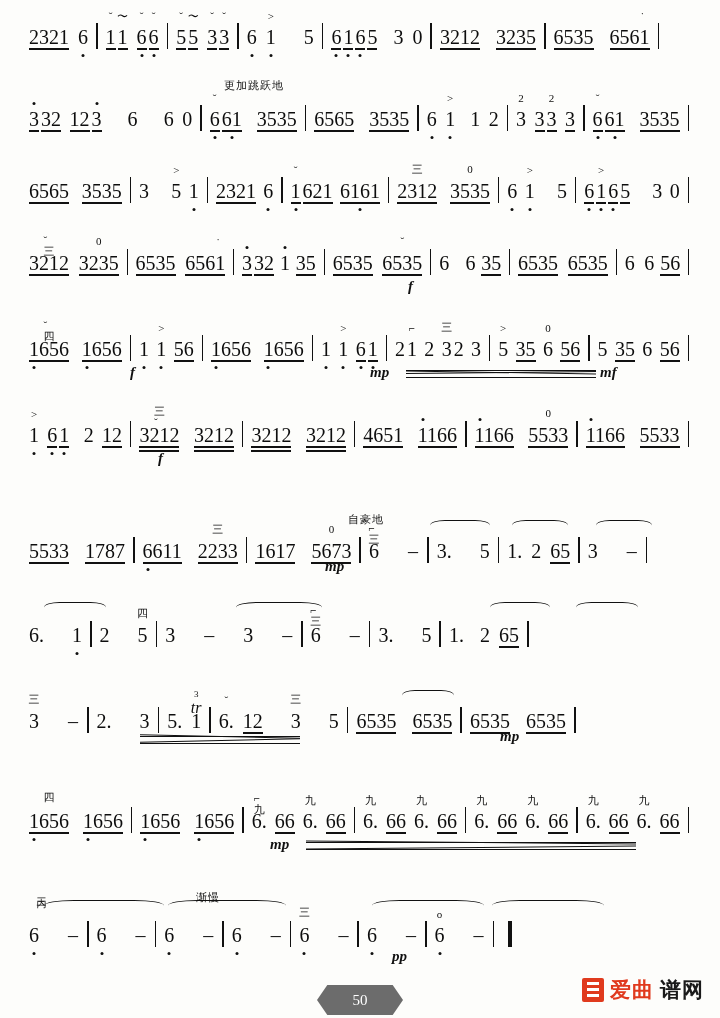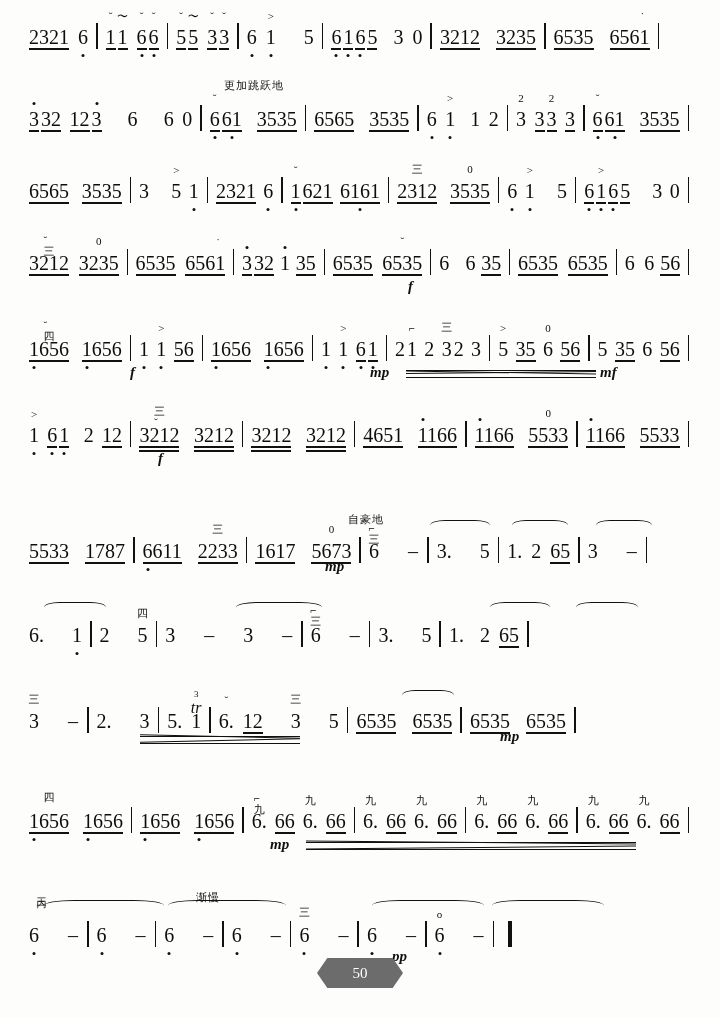--- a/index.html
+++ b/index.html
@@ -68,21 +68,21 @@
   .cn{
     position:absolute;font-size:11px;font-family:"DejaVu Sans", sans-serif;
     color:#111;letter-spacing:1px;
   }
   .cnv{
     position:absolute;font-size:10px;font-family:"DejaVu Sans", sans-serif;
     color:#111;writing-mode:vertical-rl;line-height:11px;letter-spacing:0px;
   }
   
   .pagenum{
-    position:absolute;left:50%;transform:translateX(-50%);bottom:30px;
+    position:absolute;left:50%;transform:translateX(-50%);bottom:3px;
     width:86px;height:30px;
   }
   .pagenum .dia{
     position:absolute;left:0;top:0;width:86px;height:30px;
     background:#6c6c6c;
     clip-path:polygon(12% 0,88% 0,100% 50%,88% 100%,12% 100%,0 50%);
   }
   .pagenum .num{
     position:absolute;left:0;top:0;width:86px;height:30px;
     display:flex;align-items:center;justify-content:center;
@@ -563,14 +563,19 @@
   <div class="slur" style="left:168px;top:900px;width:118px;"></div>
   <div class="slur" style="left:372px;top:900px;width:112px;"></div>
   <div class="slur" style="left:492px;top:900px;width:112px;"></div>
   <div class="dyn" style="left:392px;top:948px;">pp</div>
 
   <div class="pagenum">
     <div class="dia"></div>
     <div class="num">50</div>
   </div>
 
+  <div class="brand">
+    <span class="mark"></span>
+    <span class="t1">爱曲</span>
+    <span class="t2">谱网</span>
+  </div>
 
 </div>
 
 </body></html>

